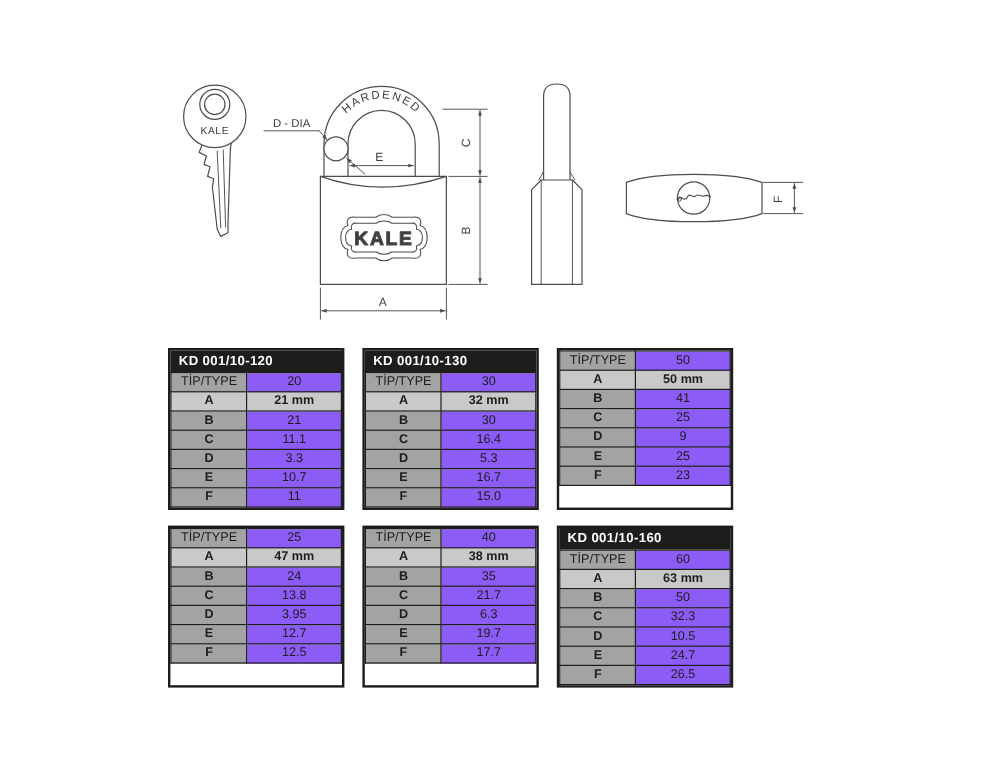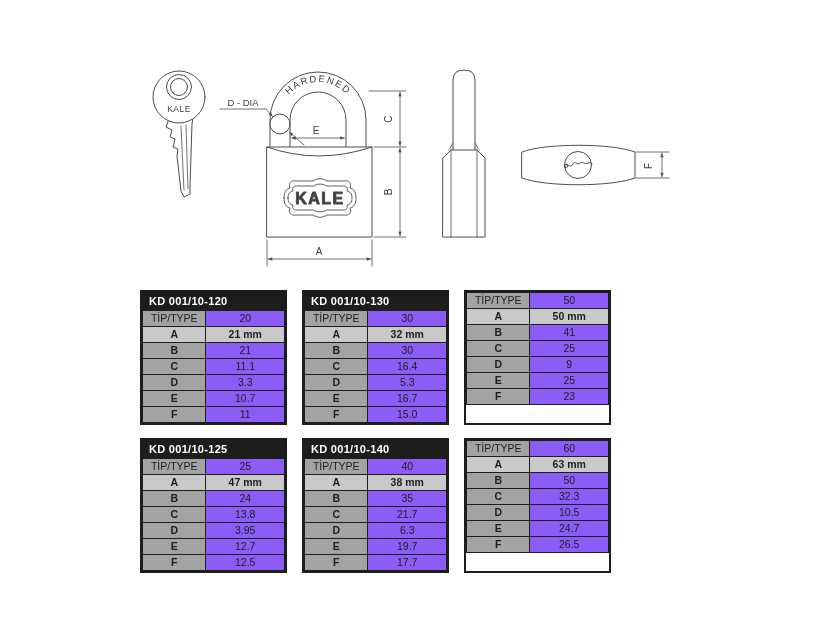--- a/index.html
+++ b/index.html
@@ -219,21 +219,20 @@
               <td class="val">25</td>
             </tr>
             <tr>
               <td class="lbl letter">F</td>
               <td class="val">23</td>
             </tr>
           </tbody>
         </table>
       </div>
       <div class="spec-table">
-        <div class="spec-table-header">KD 001/10-125</div>
         <table class="spec-grid">
           <tbody>
             <tr>
               <td class="lbl">TİP/TYPE</td>
               <td class="val">25</td>
             </tr>
             <tr class="hl">
               <td class="lbl letter">A</td>
               <td class="val">47 mm</td>
             </tr>
@@ -254,21 +253,20 @@
               <td class="val">12.7</td>
             </tr>
             <tr>
               <td class="lbl letter">F</td>
               <td class="val">12.5</td>
             </tr>
           </tbody>
         </table>
       </div>
       <div class="spec-table">
-        <div class="spec-table-header">KD 001/10-140</div>
         <table class="spec-grid">
           <tbody>
             <tr>
               <td class="lbl">TİP/TYPE</td>
               <td class="val">40</td>
             </tr>
             <tr class="hl">
               <td class="lbl letter">A</td>
               <td class="val">38 mm</td>
             </tr>
@@ -289,20 +287,21 @@
               <td class="val">19.7</td>
             </tr>
             <tr>
               <td class="lbl letter">F</td>
               <td class="val">17.7</td>
             </tr>
           </tbody>
         </table>
       </div>
       <div class="spec-table">
+        <div class="spec-table-header">KD 001/10-160</div>
         <table class="spec-grid">
           <tbody>
             <tr>
               <td class="lbl">TİP/TYPE</td>
               <td class="val">60</td>
             </tr>
             <tr class="hl">
               <td class="lbl letter">A</td>
               <td class="val">63 mm</td>
             </tr>

